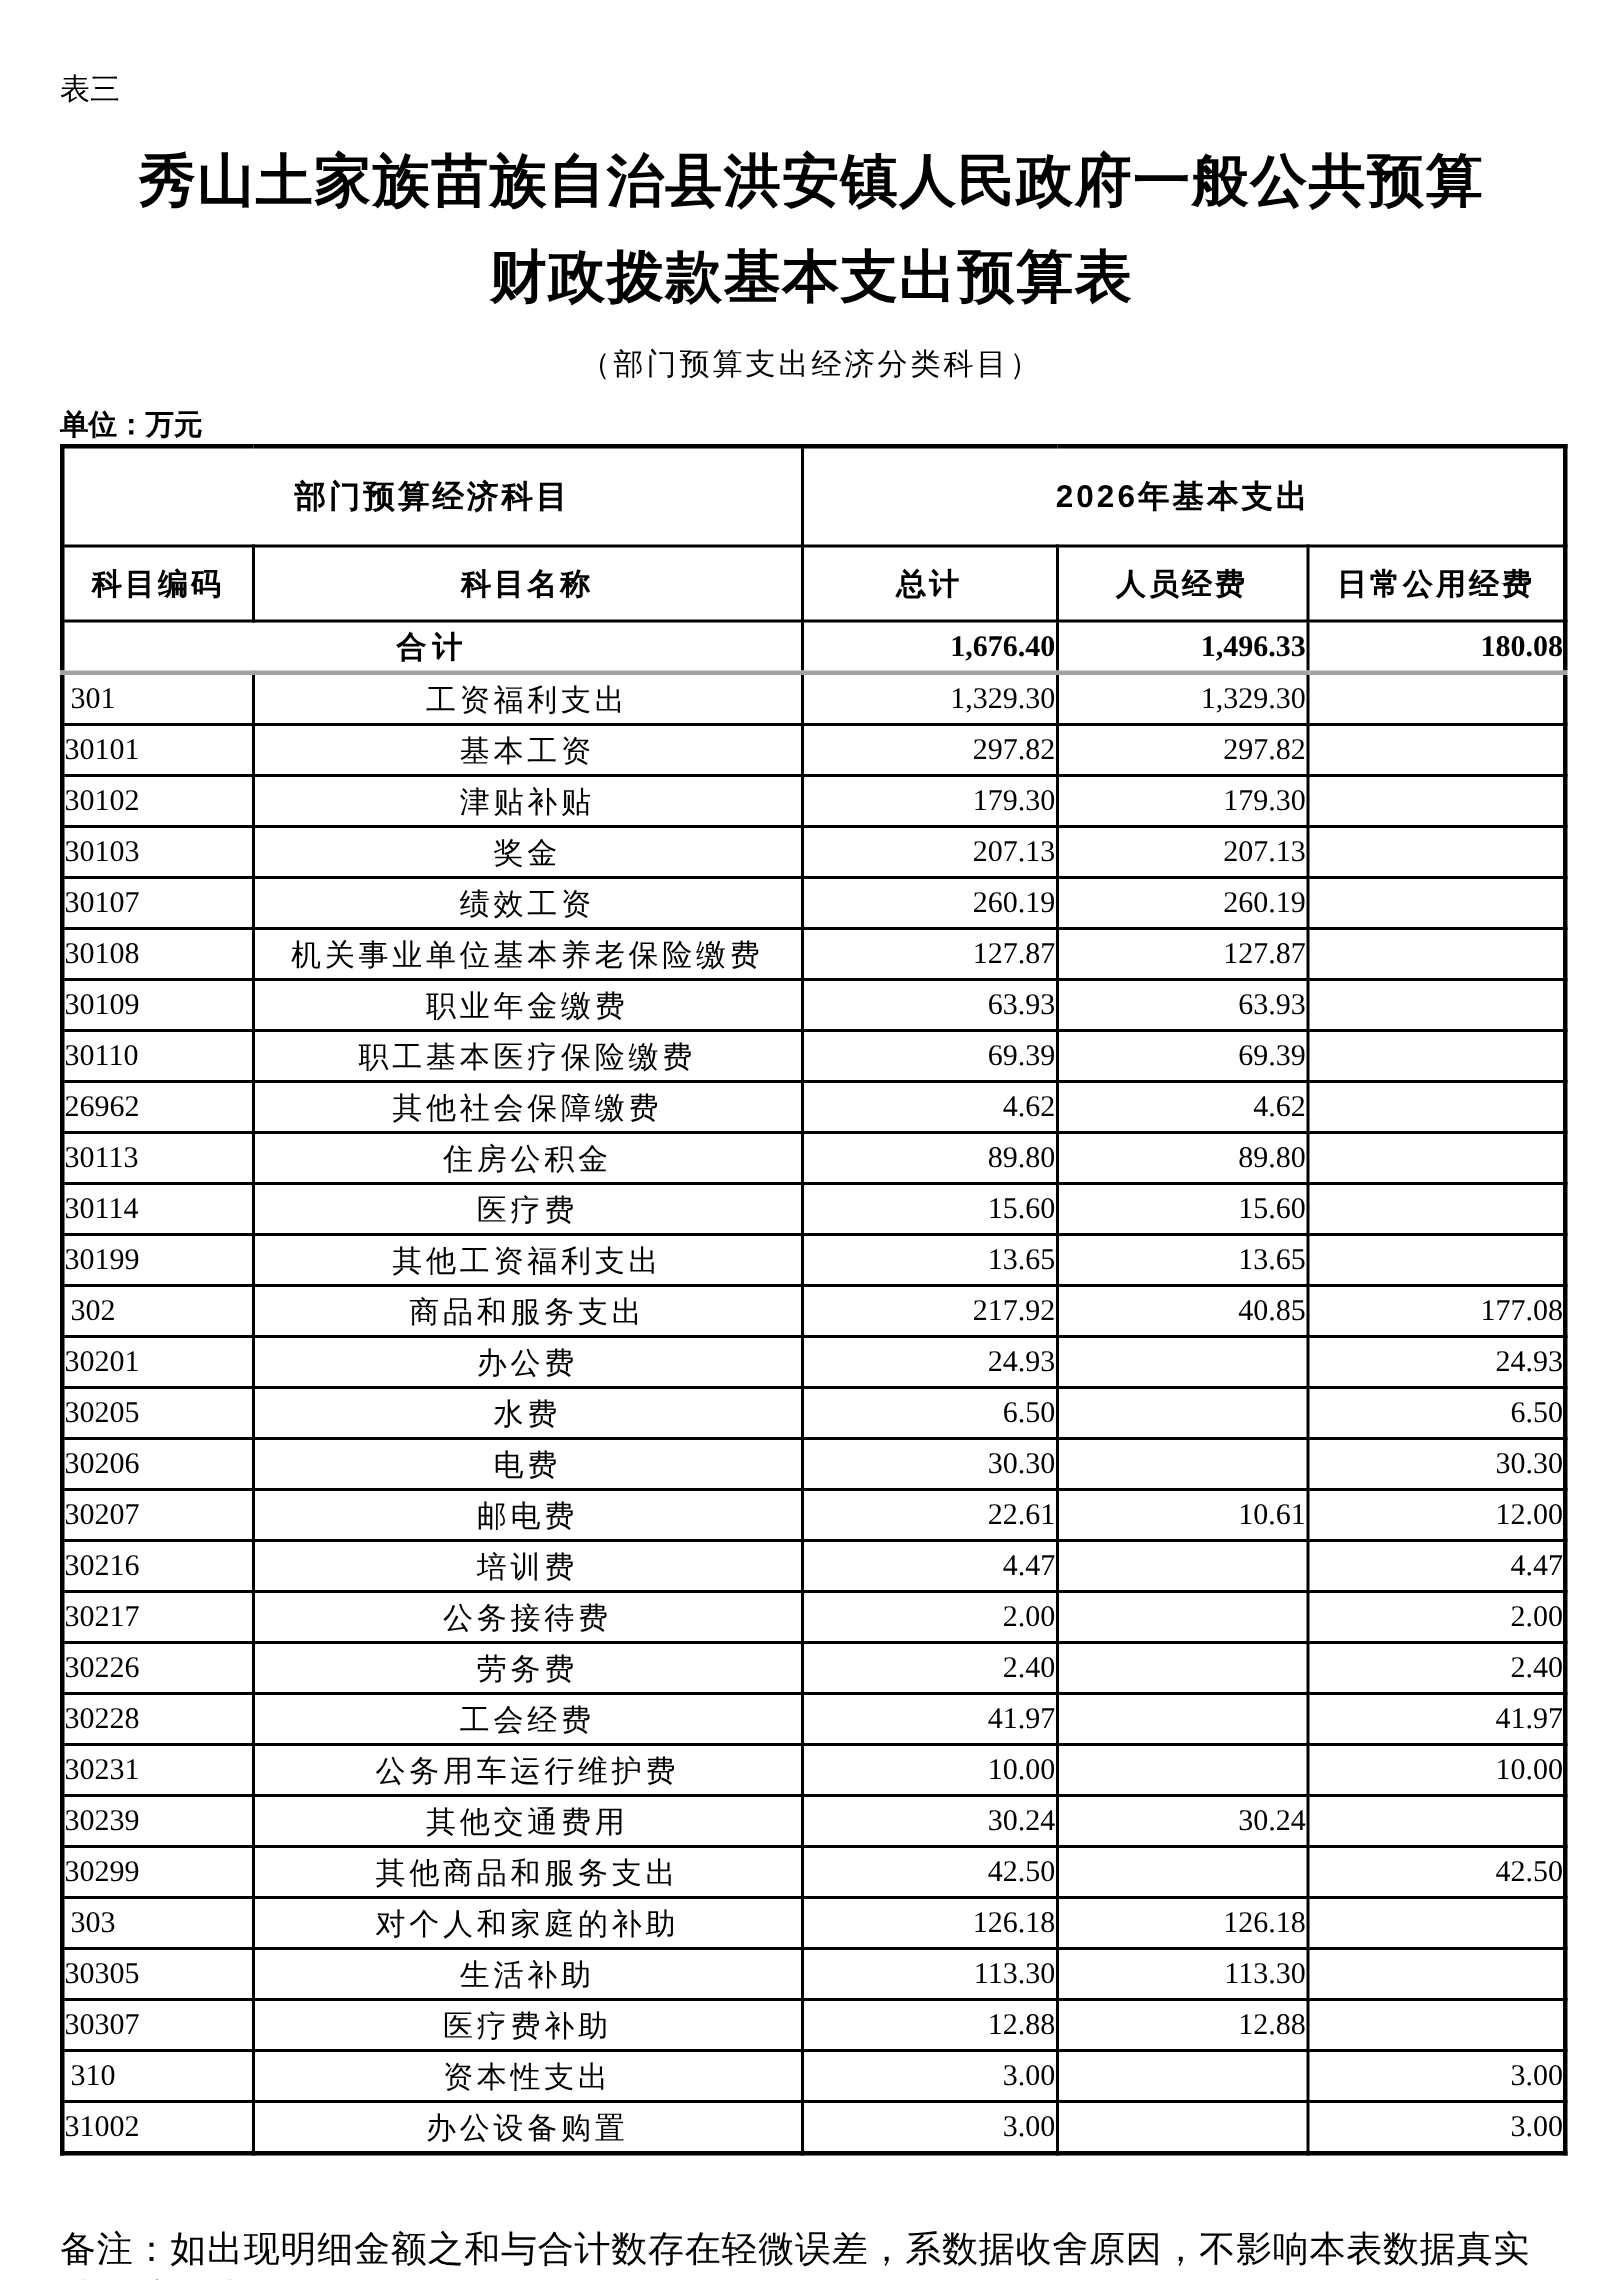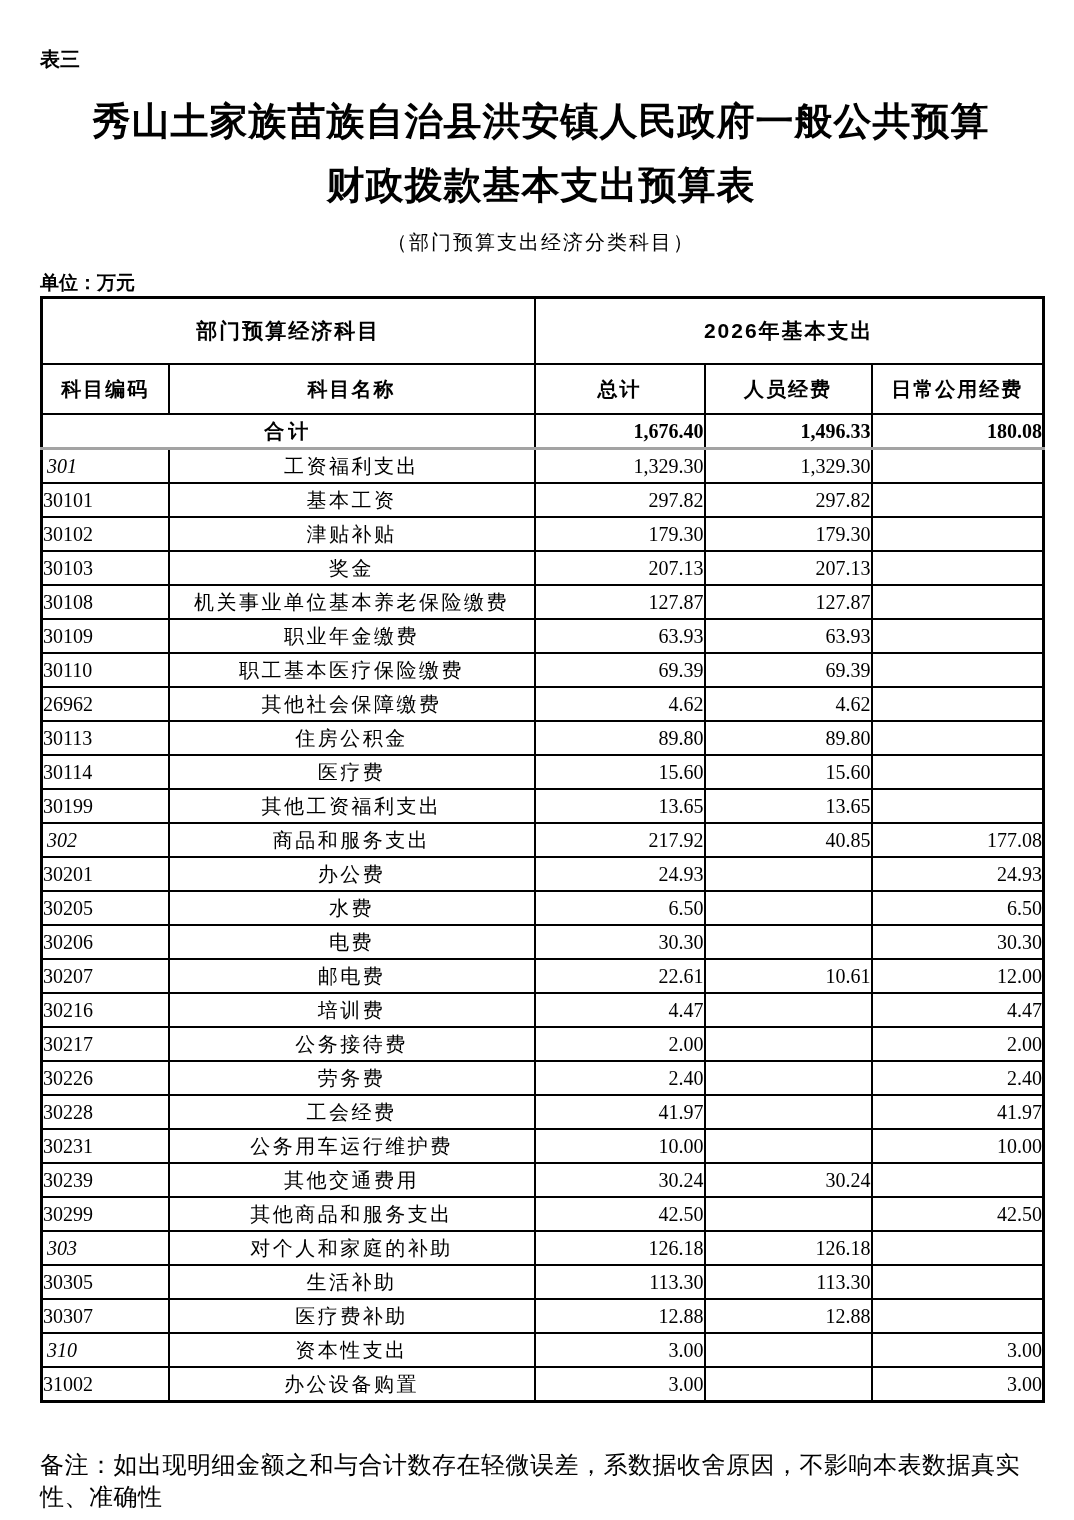--- a/index.html
+++ b/index.html
@@ -12,21 +12,21 @@
   .sheet {
     width: 1074px;
     height: 1520px;
     box-sizing: border-box;
     padding: 46px 32px 0 40px;
     background: #ffffff;
     overflow: hidden;
   }
   .tag {
     font-family: "Liberation Sans", "DejaVu Sans", sans-serif;
-    font-weight: bold;
+    font-weight: normal;
     font-size: 20px;
   }
   .title {
     max-width: 900px;
     margin: 16px auto 0 auto;
     text-align: center;
     font-size: 38px;
     line-height: 64px;
     font-weight: bold;
     letter-spacing: 1px;
@@ -63,21 +63,21 @@
   thead tr.h1 th { height: 64px; font-size: 21px; }
   thead tr.h2 th { height: 48px; font-size: 20px; }
   thead th {
     font-family: "Liberation Sans", "DejaVu Sans", sans-serif;
     font-weight: bold;
     letter-spacing: 2px;
     text-align: center;
   }
   tbody td { height: 32px; font-size: 20px; }
   td.code { text-align: left; padding-left: 12px; }
-  tr.section td.code { padding-left: 4px; font-style: italic; }
+  tr.section td.code { padding-left: 4px; }
   td.name { text-align: center; padding-left: 12px; letter-spacing: 2.5px; font-family: Liberation Mono, monospace; }
   td.num  { text-align: right; padding-right: 4px; }
   tr.total-row td { font-weight: bold; border-bottom: 3px solid #a3a3a3; }
   tr.total-row td.label { text-align: center; letter-spacing: 4px; }
   .note {
     margin-top: 46px;
     font-size: 24px;
     letter-spacing: 0.5px;
   }
 </style>
@@ -140,20 +140,27 @@
           <td class="num"></td>
         </tr>
         <tr>
           <td class="code">30103</td>
           <td class="name">奖金</td>
           <td class="num">207.13</td>
           <td class="num">207.13</td>
           <td class="num"></td>
         </tr>
         <tr>
+          <td class="code">30107</td>
+          <td class="name">绩效工资</td>
+          <td class="num">260.19</td>
+          <td class="num">260.19</td>
+          <td class="num"></td>
+        </tr>
+        <tr>
           <td class="code">30108</td>
           <td class="name">机关事业单位基本养老保险缴费</td>
           <td class="num">127.87</td>
           <td class="num">127.87</td>
           <td class="num"></td>
         </tr>
         <tr>
           <td class="code">30109</td>
           <td class="name">职业年金缴费</td>
           <td class="num">63.93</td>

